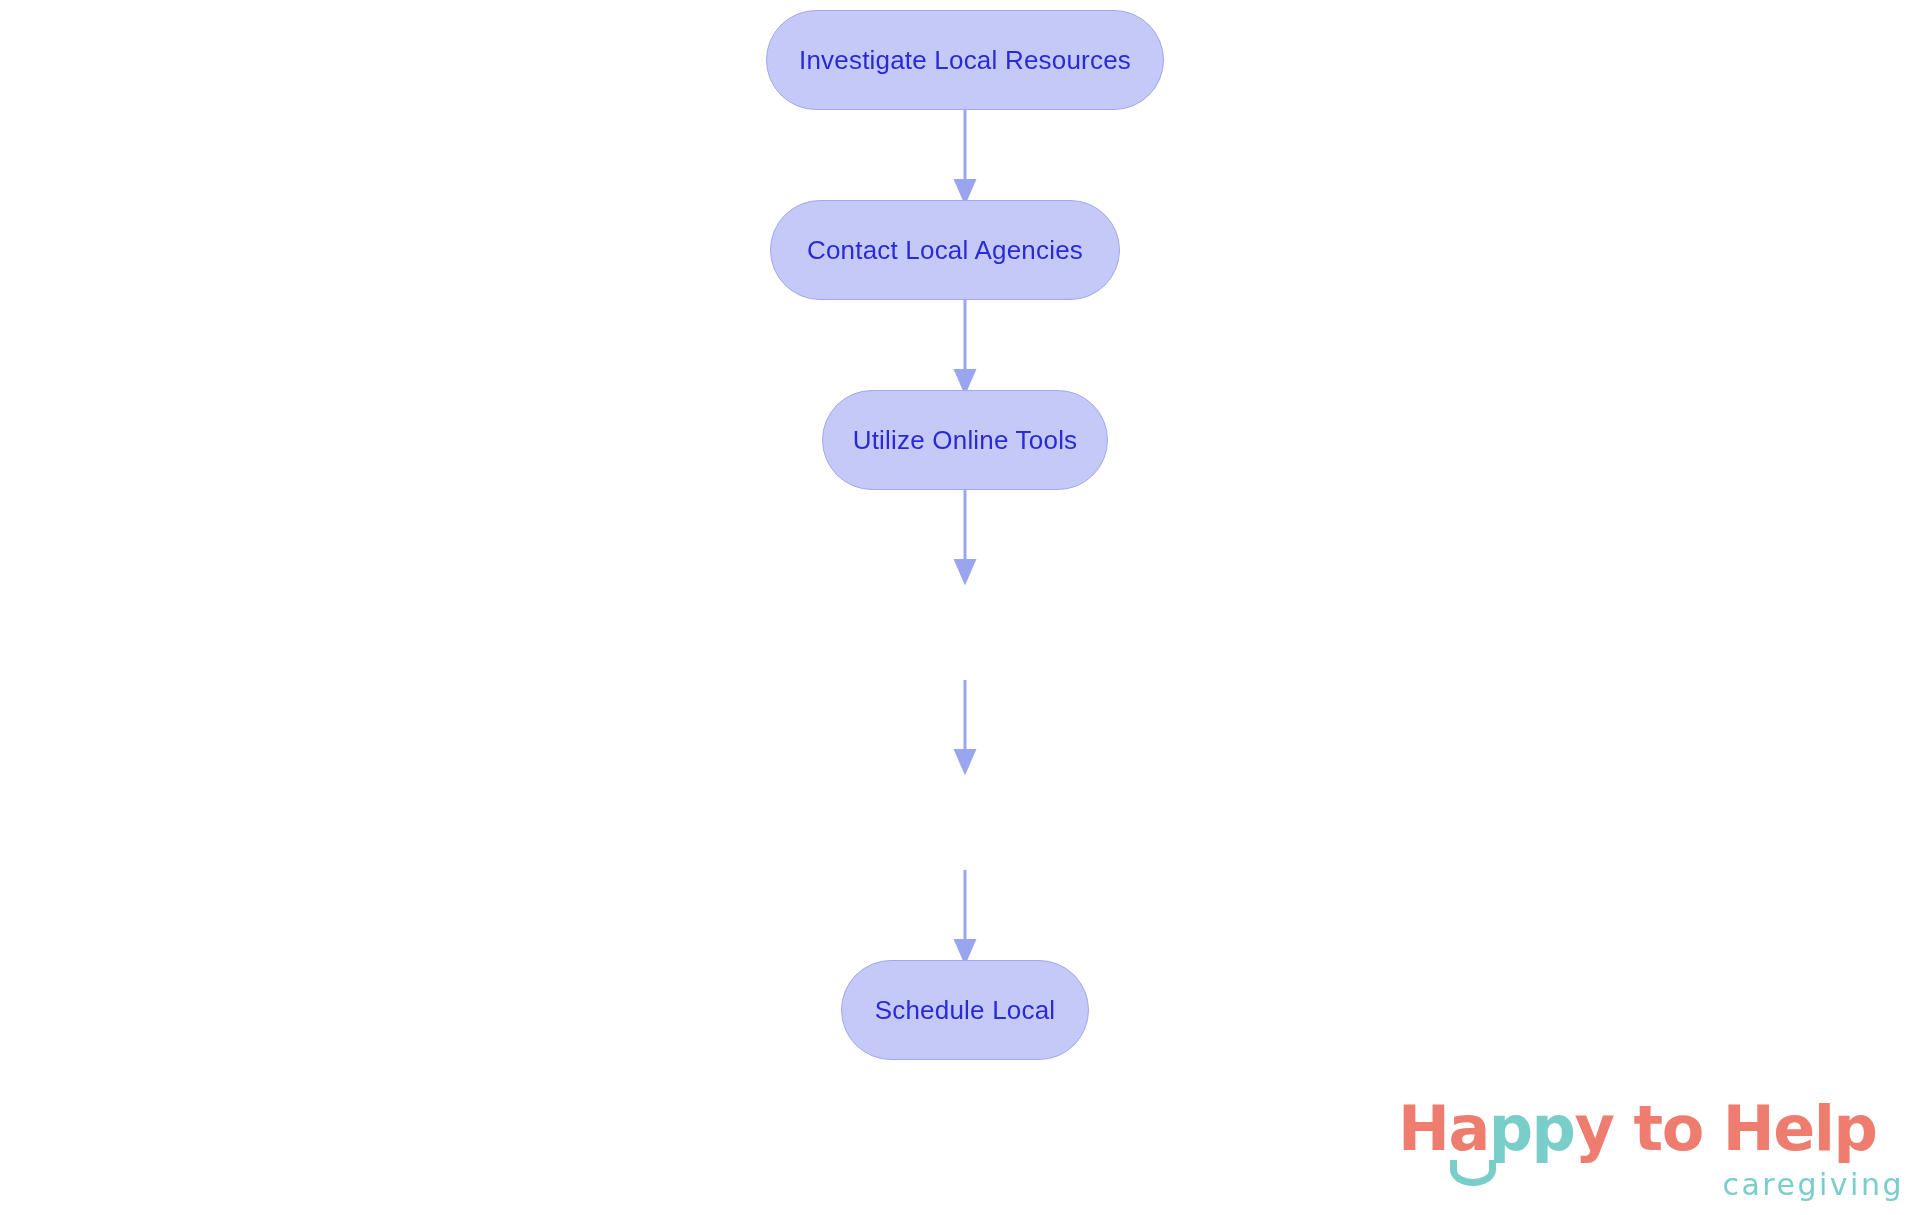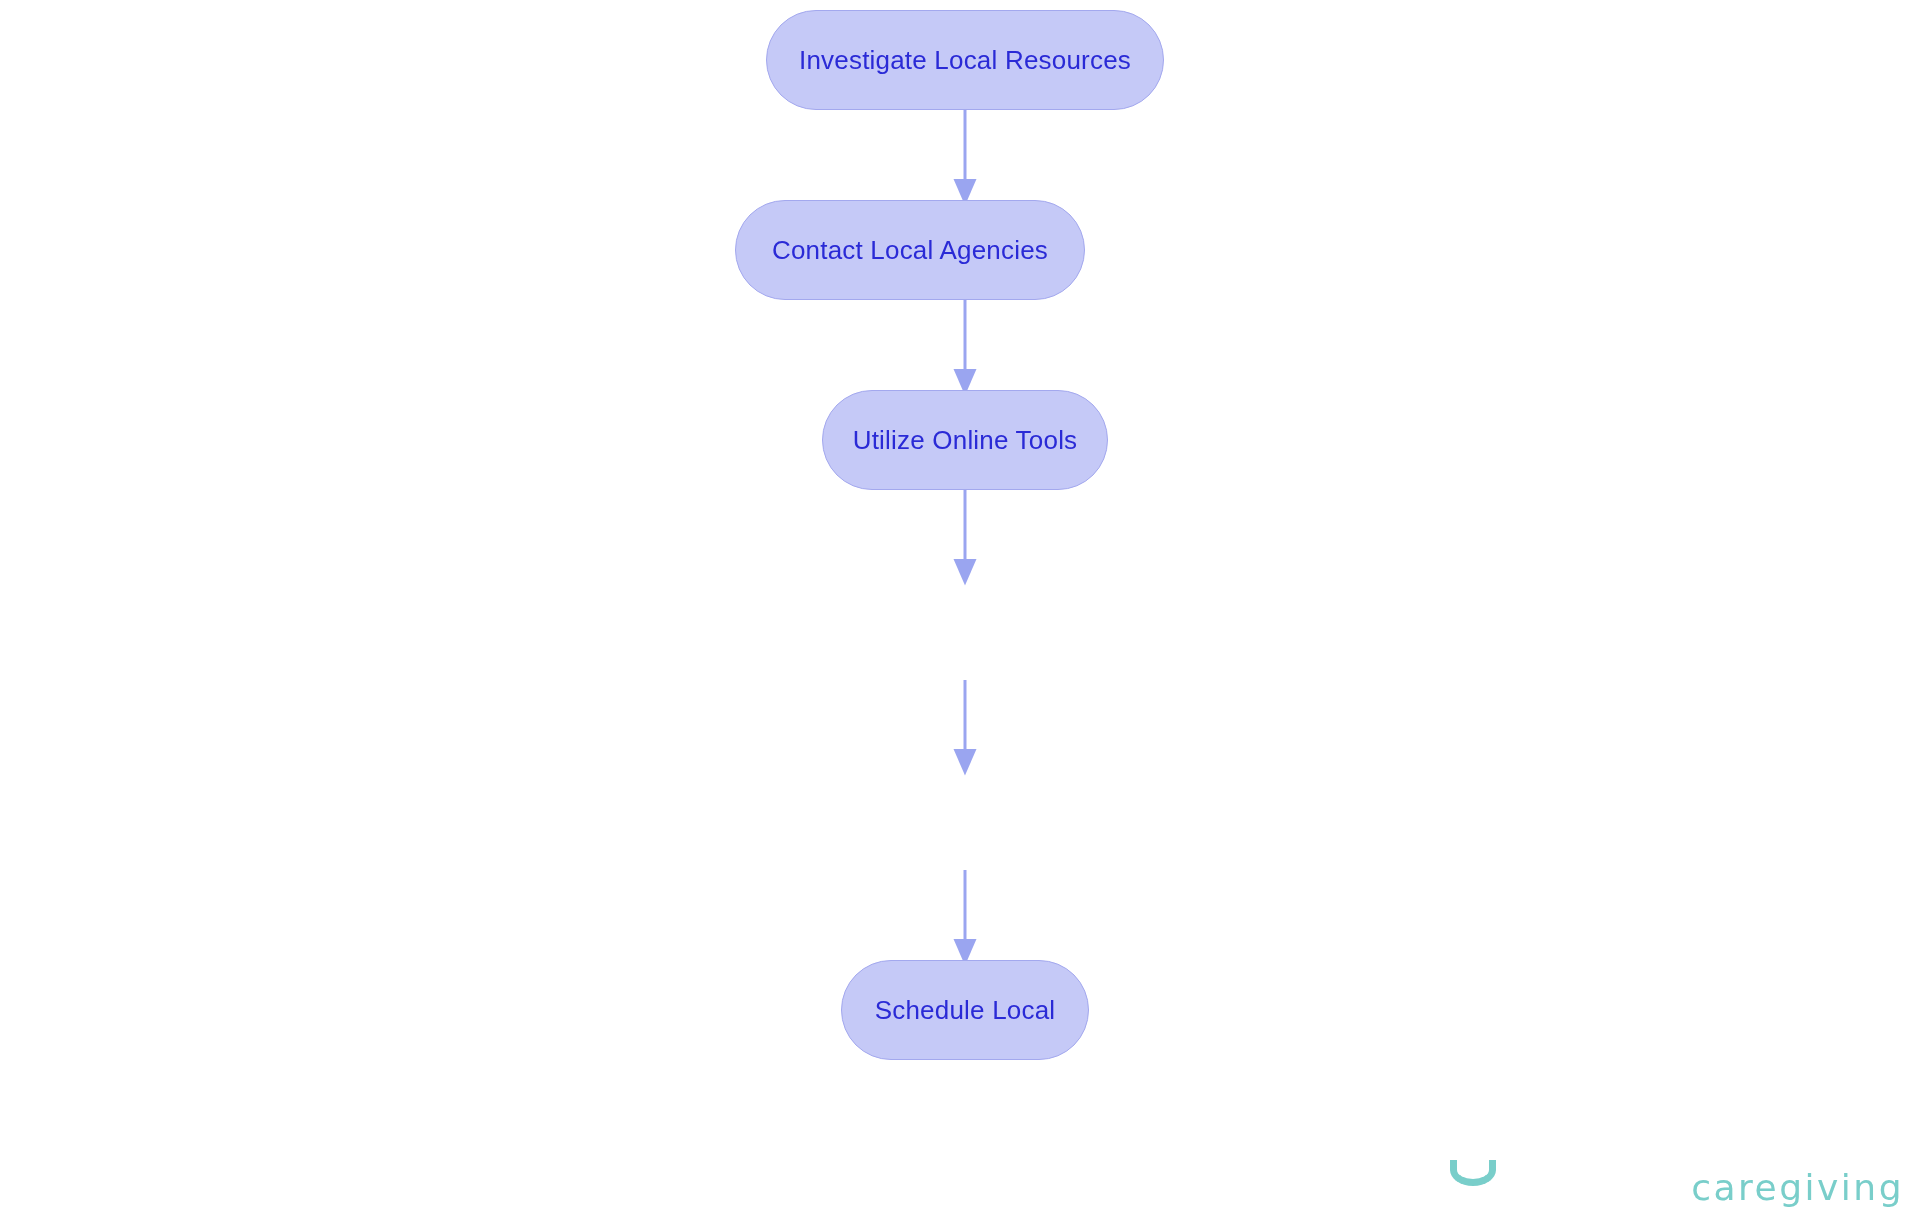--- a/index.html
+++ b/index.html
@@ -90,21 +90,21 @@
     border-bottom-left-radius: 46px 32px;
     border-bottom-right-radius: 46px 32px;
     box-sizing: border-box;
   }
 
   .logo-tagline {
     position: absolute;
     right: 4px;
     top: 72px;
     font-family: "DejaVu Sans", sans-serif;
-    font-size: 36px;
+    font-size: 30px;
     font-weight: 400;
     letter-spacing: 2.5px;
     color: #79ceca;
     line-height: 1;
     white-space: nowrap;
   }
 </style>
 </head>
 <body>
 
@@ -120,32 +120,35 @@
     <line x1="965" y1="300" x2="965" y2="382" stroke="#9aa5f0" stroke-width="3" marker-end="url(#arrowhead)"></line>
     <line x1="965" y1="490" x2="965" y2="572" stroke="#9aa5f0" stroke-width="3" marker-end="url(#arrowhead)"></line>
     <line x1="965" y1="680" x2="965" y2="762" stroke="#9aa5f0" stroke-width="3" marker-end="url(#arrowhead)"></line>
     <line x1="965" y1="870" x2="965" y2="952" stroke="#9aa5f0" stroke-width="3" marker-end="url(#arrowhead)"></line>
   </svg>
 
   <div class="flow-node" style="left:965px; top:10px; width:398px;">
     <span class="flow-node-label">Investigate Local Resources</span>
   </div>
 
-  <div class="flow-node" style="left:910px; top:200px; width:350px;">
+  <div class="flow-node" style="left:945px; top:200px; width:350px;">
     <span class="flow-node-label">Contact Local Agencies</span>
   </div>
 
   <div class="flow-node" style="left:965px; top:390px; width:286px;justify-content:center;">
     <span class="flow-node-label">Utilize Online Tools</span>
   </div>
 
 
 
   <div class="flow-node" style="left:965px; top:960px; width:248px;">
     <span class="flow-node-label">Schedule Local</span>
   </div>
 
 </div>
 
 <div id="brand-logo">
+  <div class="logo-wordmark">
+    <span class="logo-coral">Ha</span><span class="logo-teal">pp</span><span class="logo-coral">y to Help</span>
+  </div>
   <div class="logo-smile"></div>
   <div class="logo-tagline">caregiving</div>
 </div>
 
 </body></html>

